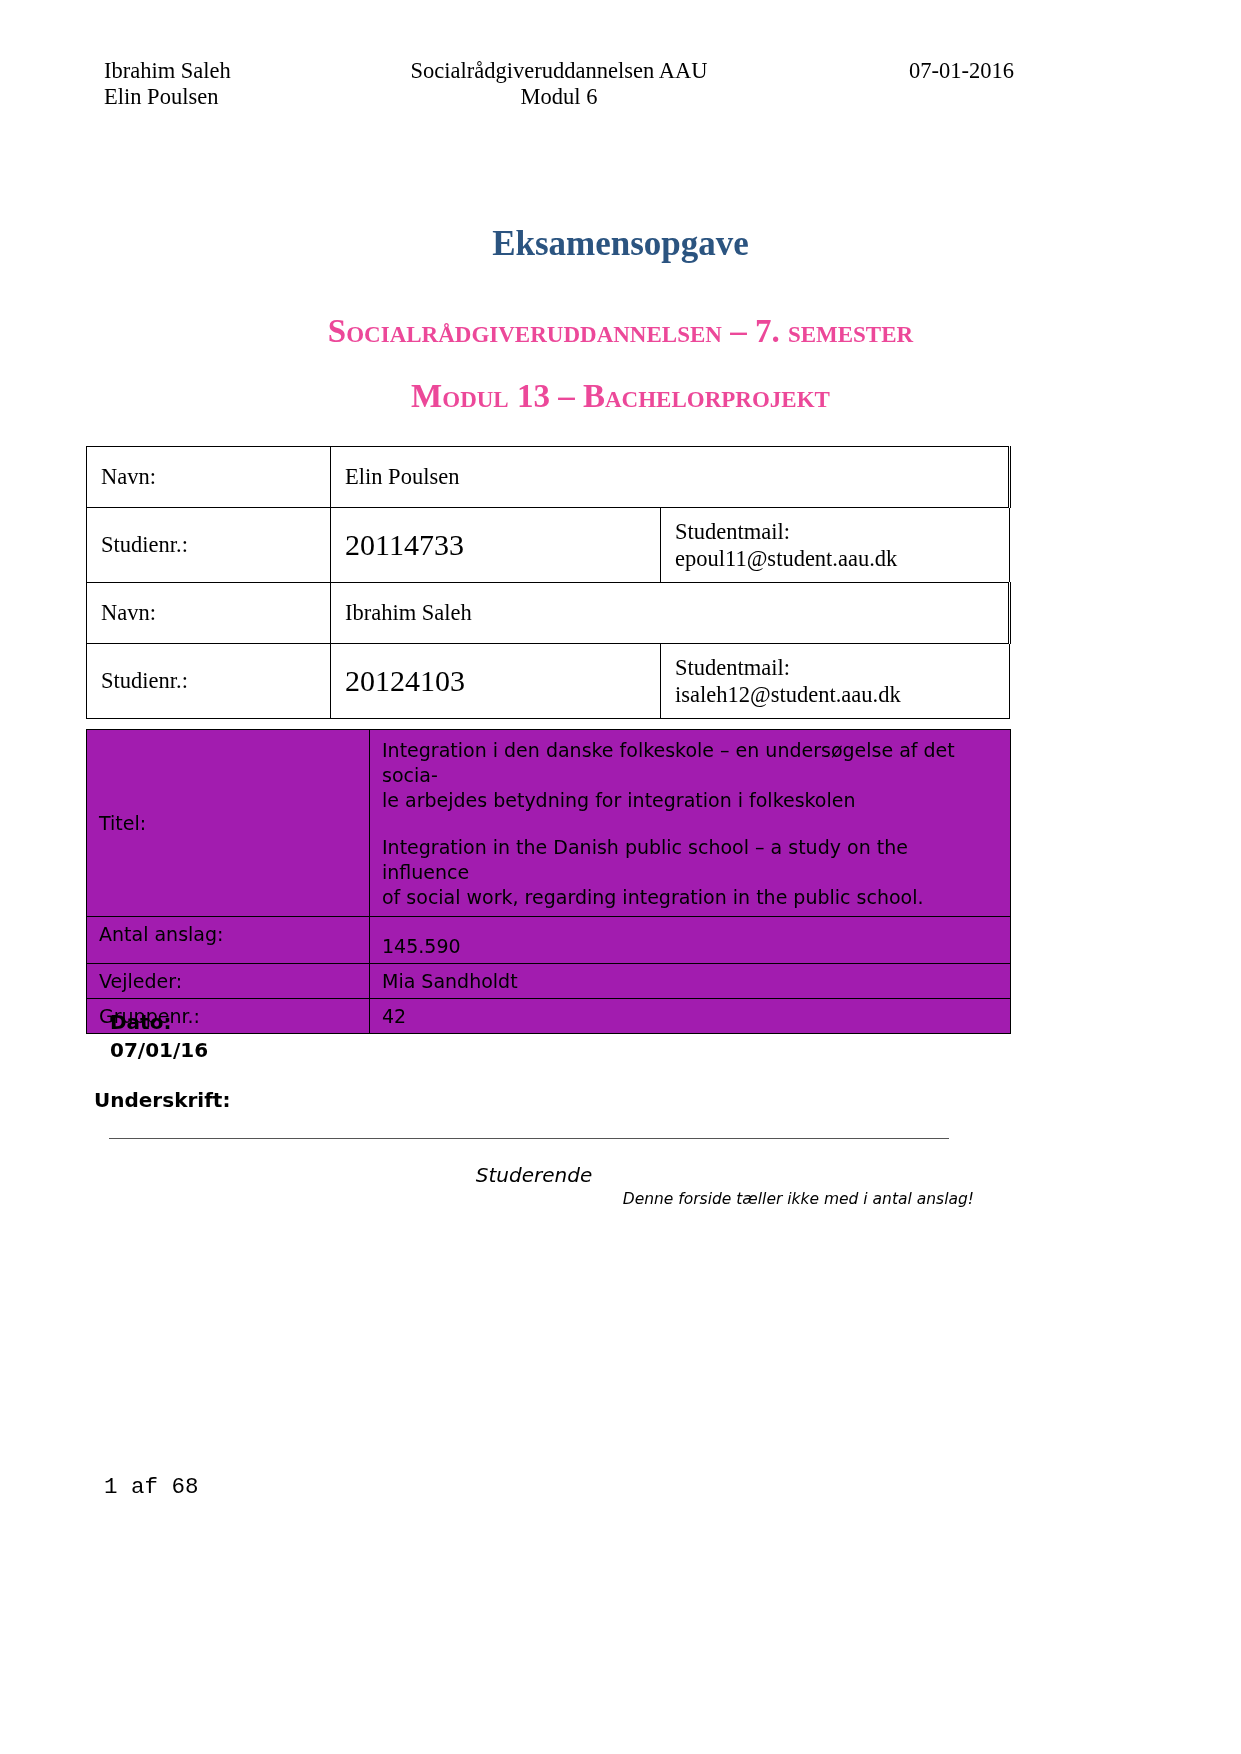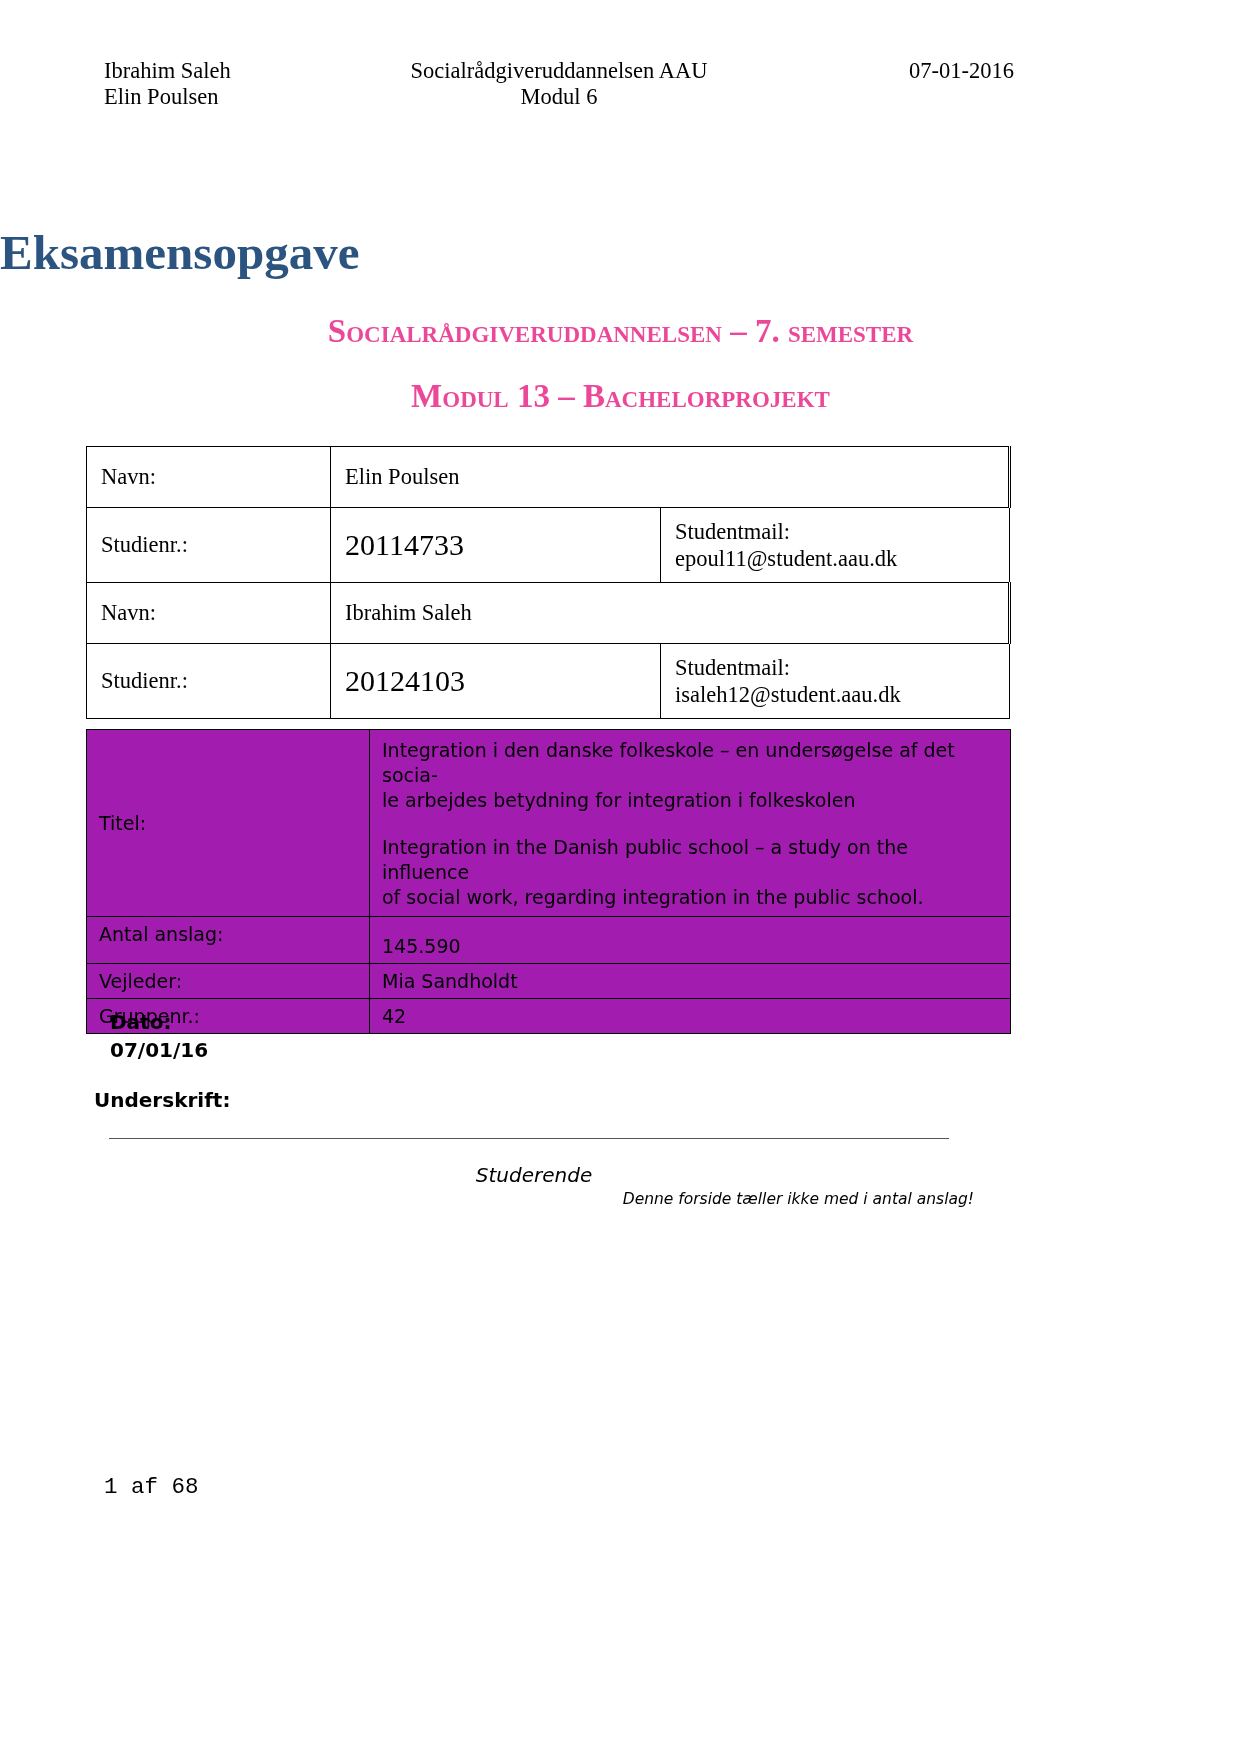--- a/index.html
+++ b/index.html
@@ -19,22 +19,22 @@
     font-size:22.5px; line-height:26px;
   }
   .rh-row { position:relative; height:26px; }
   .rh-left  { position:absolute; left:0; top:0; }
   .rh-mid   { position:absolute; left:0; width:910px; text-align:center; top:0; }
   .rh-right { position:absolute; right:0; top:0; }
 
   
   .maintitle {
     position:absolute; left:0; top:224px; width:1241px;
-    text-align:left;
-    font-size:49px; font-weight:bold;
+    text-align:center;
+    font-size:35px; font-weight:bold;
     color:#2b5480;
     letter-spacing:0px;
   }
   .subtitle1, .subtitle2 {
     position:absolute; left:0; width:1241px; text-align:center;
     font-weight:bold; color:#ec4899;
     font-variant:small-caps;
   }
   .subtitle1 { top:313px; font-size:33px; }
   .subtitle2 { top:378px; font-size:33px; }

